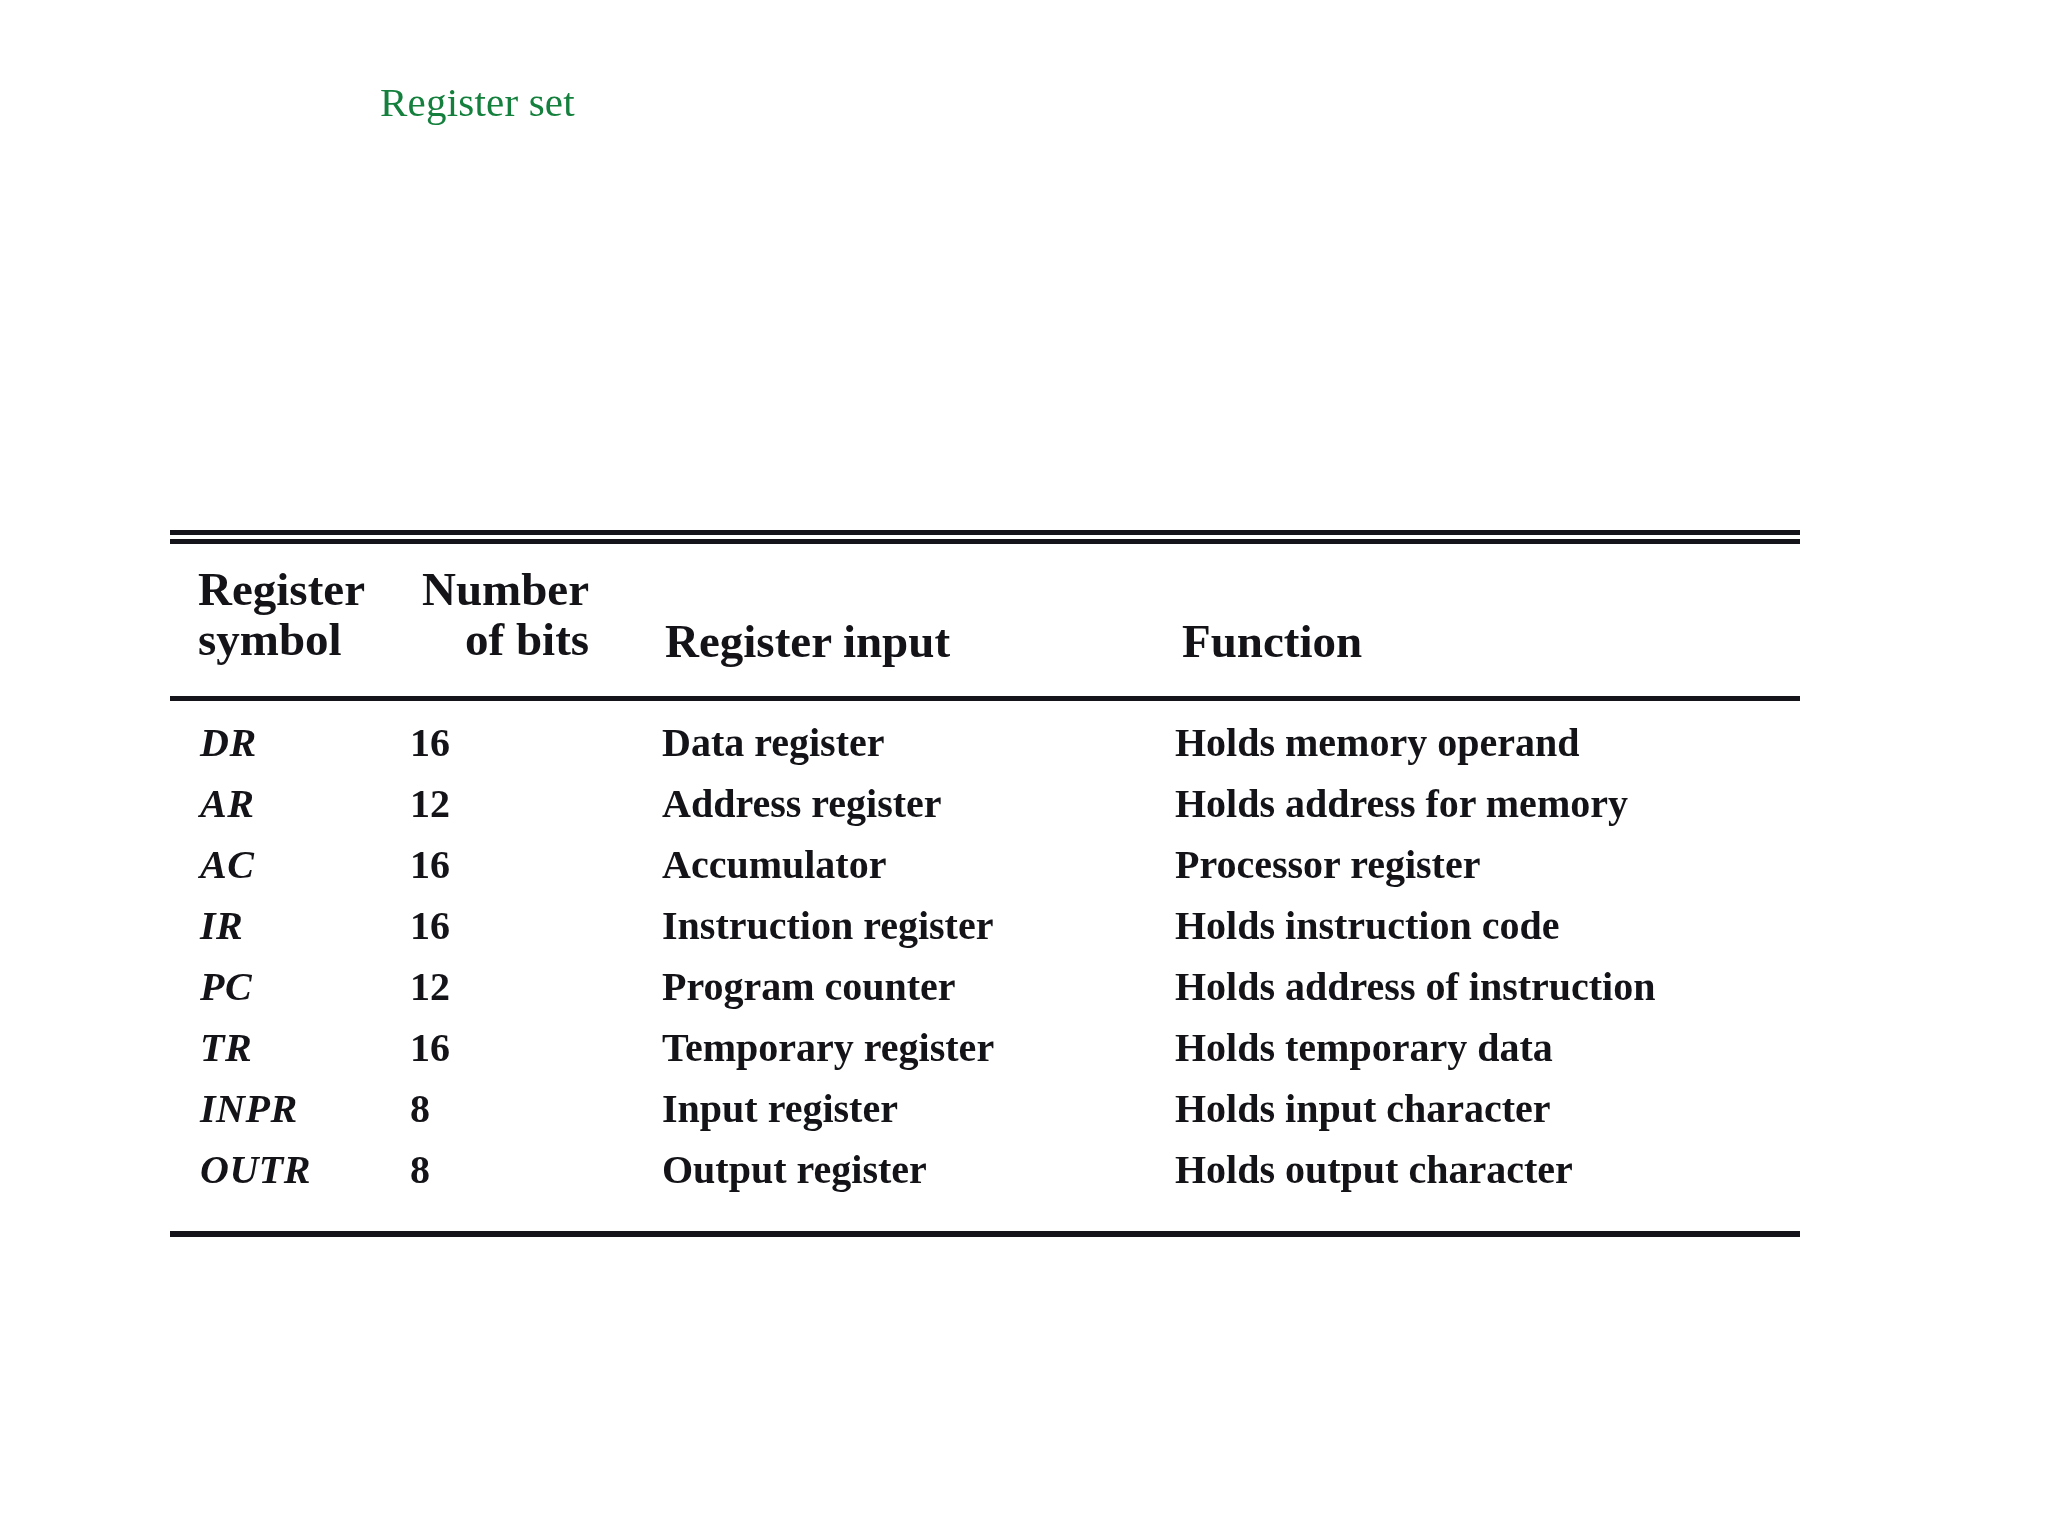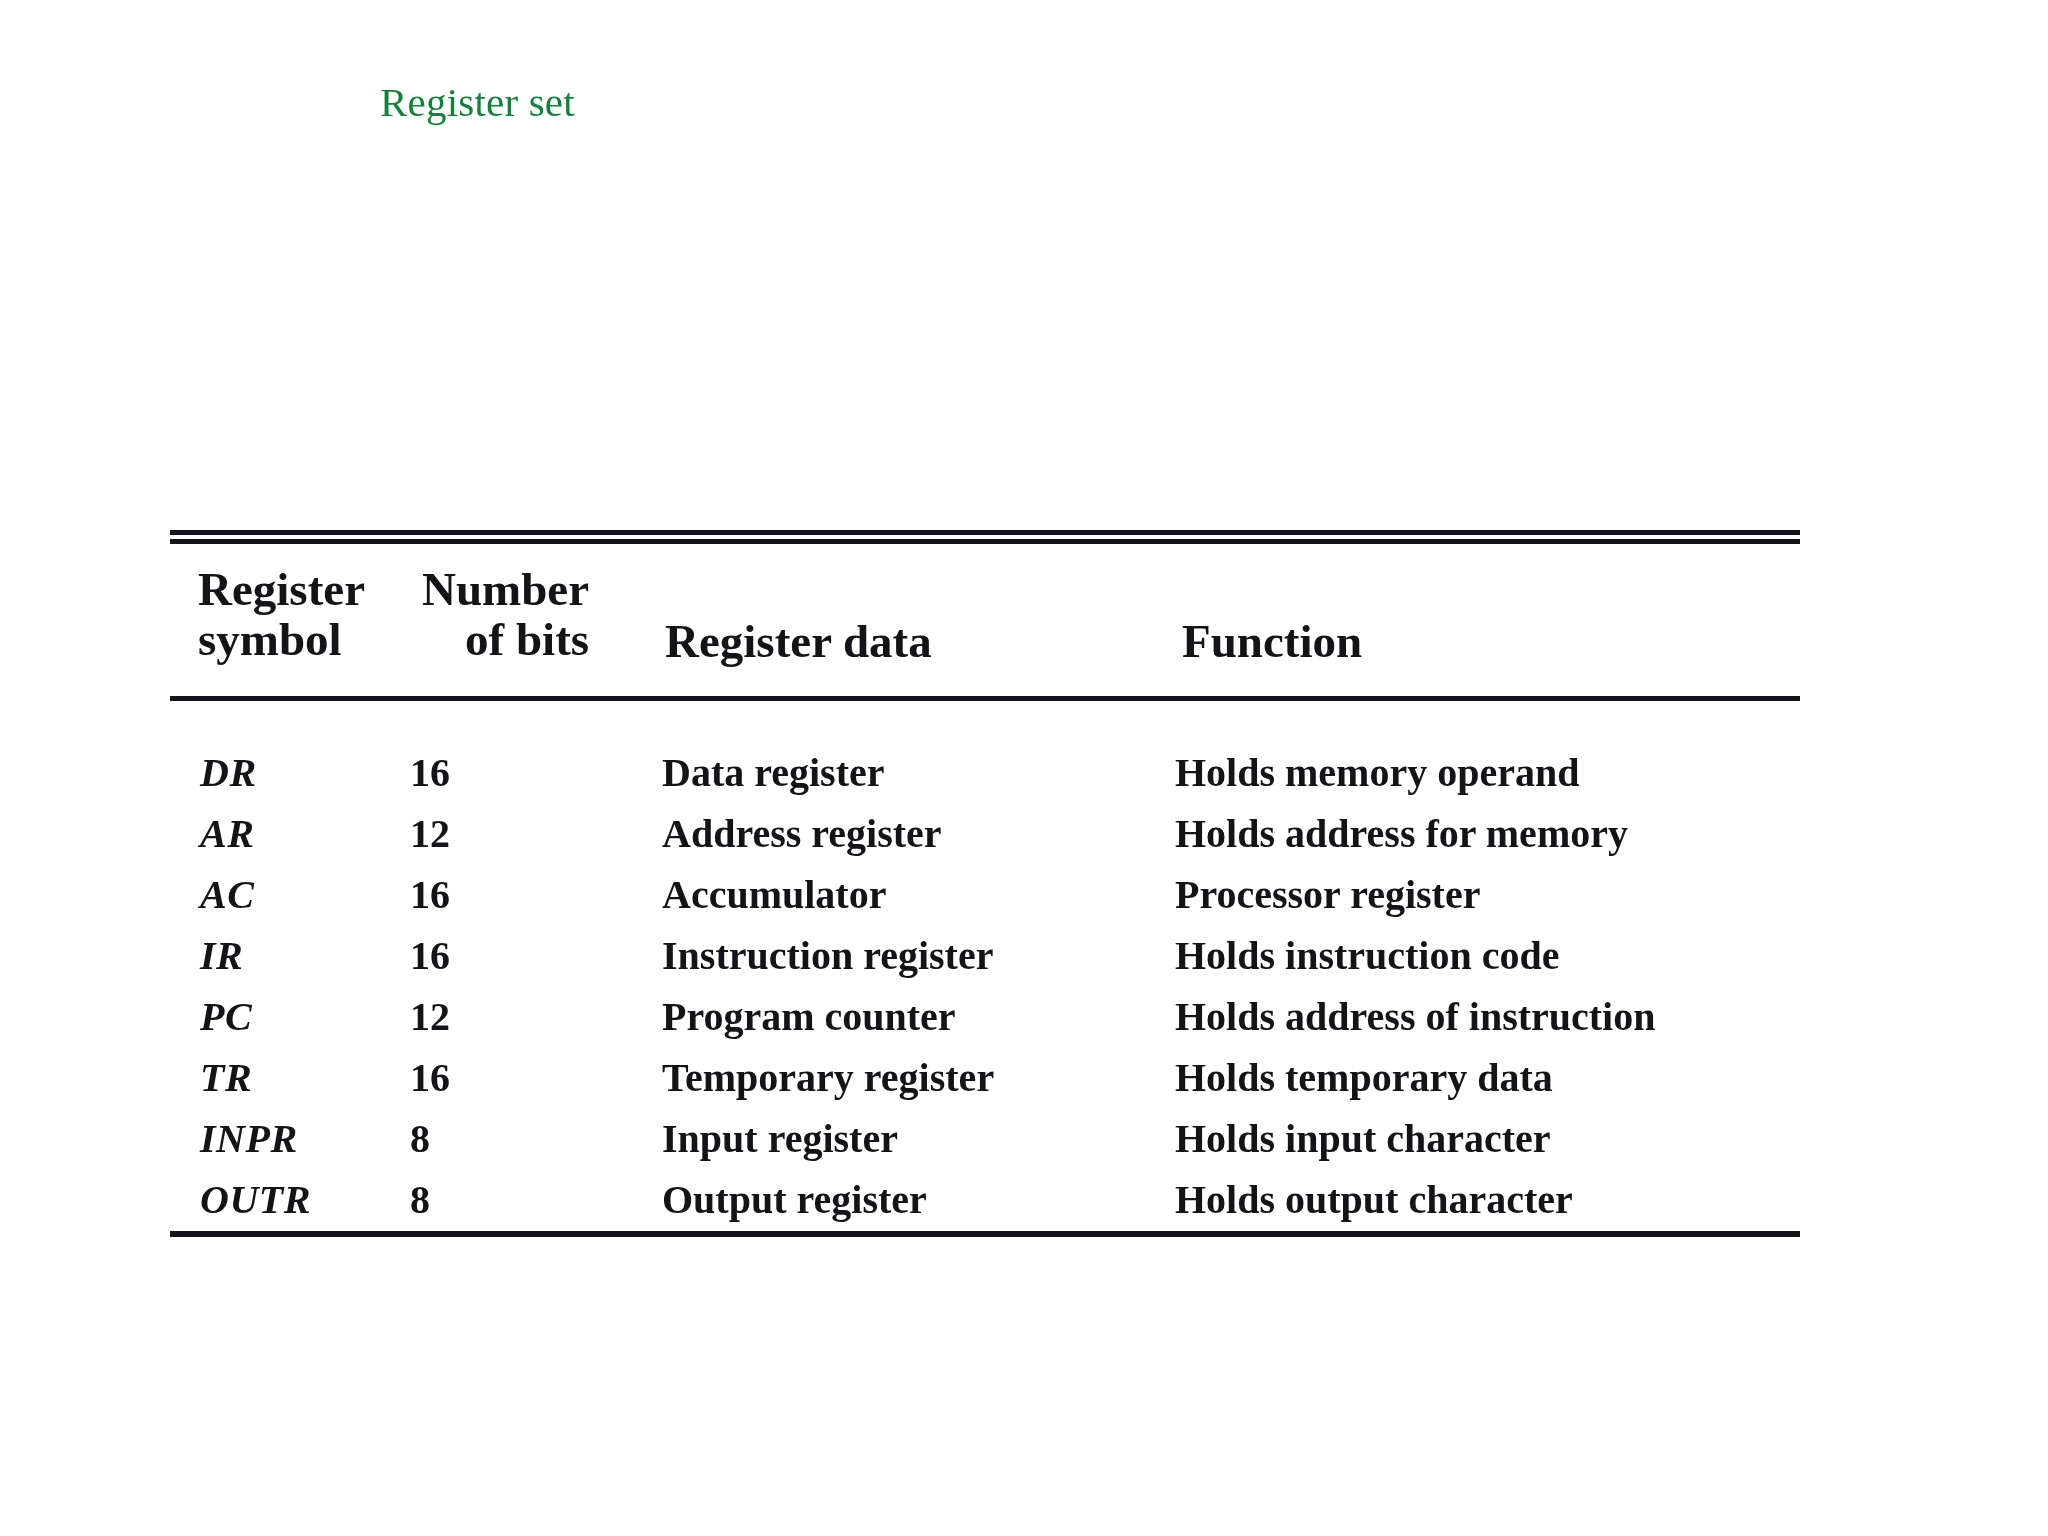--- a/index.html
+++ b/index.html
@@ -97,21 +97,20 @@
     height: 61px;
   }
   .cell {
     position: absolute;
     white-space: nowrap;
     font-family: "Liberation Serif", serif;
     font-size: 40px;
     line-height: 48px;
     color: #131318;
     top: 0;
-    margin-top: 30px;
   }
   .c-symbol {
     left: 30px;
     font-style: italic;
     font-weight: 700;
     letter-spacing: 0.5px;
   }
   .c-bits {
     left: 240px;
     width: 120px;
@@ -138,21 +137,21 @@
 
   <div class="thead">
     <div class="th th-register-symbol">
       <div>Register</div>
       <div>symbol</div>
     </div>
     <div class="th th-number-bits">
       <div>Number</div>
       <div>of bits</div>
     </div>
-    <div class="th th-register-name">Register data</div>
+    <div class="th th-register-name">Register input</div>
     <div class="th th-function">Function</div>
   </div>
 
   <div class="rule-single"></div>
 
   <div class="tbody">
 
     <div class="trow">
       <div class="cell c-symbol">DR</div>
       <div class="cell c-bits">16</div>

